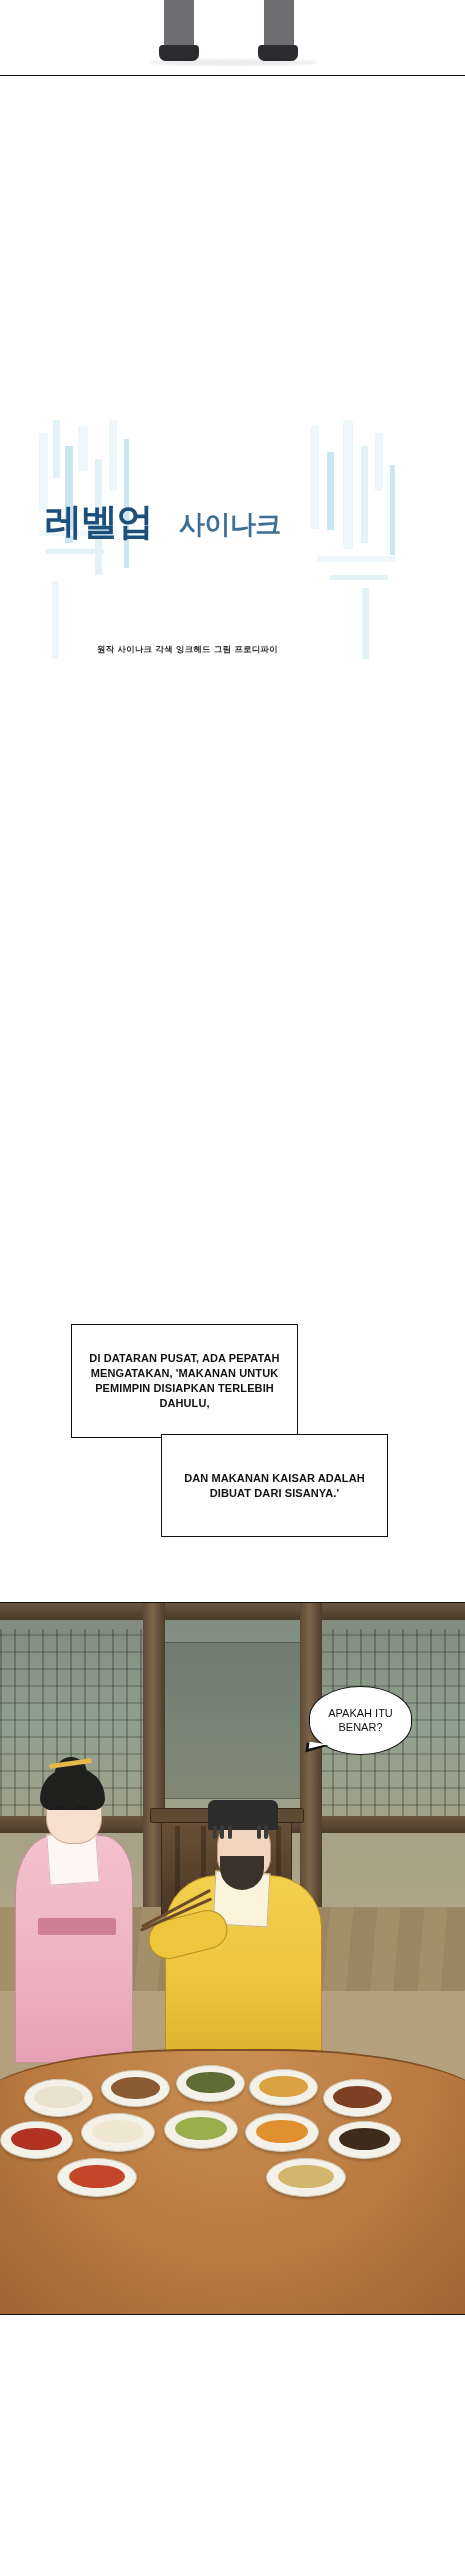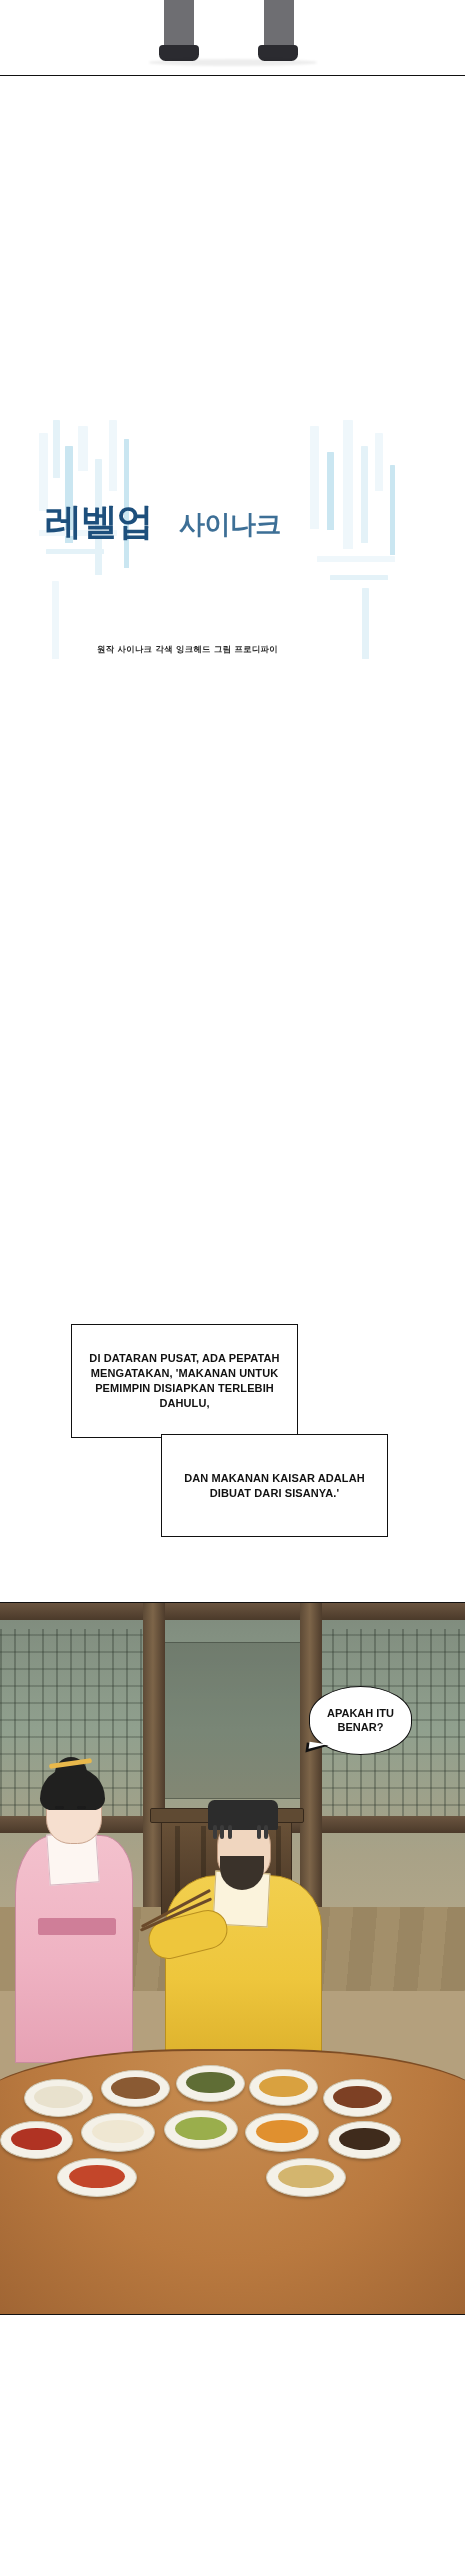--- a/index.html
+++ b/index.html
@@ -430,21 +430,21 @@
     border: 1.9px solid #111;
     border-radius: 50% / 46%;
     display: flex;
     align-items: center;
     justify-content: center;
     text-align: center;
   }
   .bubble p {
     margin: 0;
     font-family: "Liberation Sans", sans-serif;
-    font-weight: 700;
+    font-weight: 400;
     font-size: 11px;
     line-height: 1.25;
     color: #111;
   }
   .bubble-tail {
     position: absolute;
     left: 306px;
     top: 1744px;
     width: 0; height: 0;
     border-top: 10.3px solid #111;

